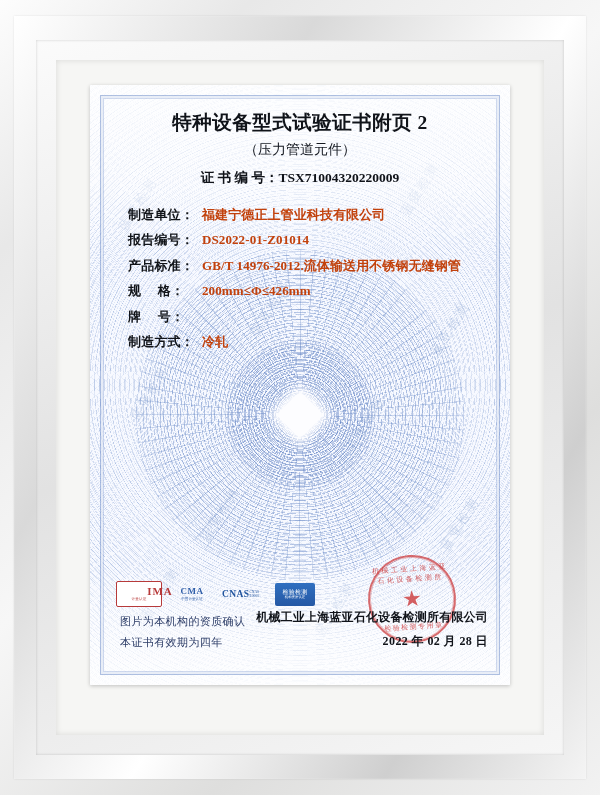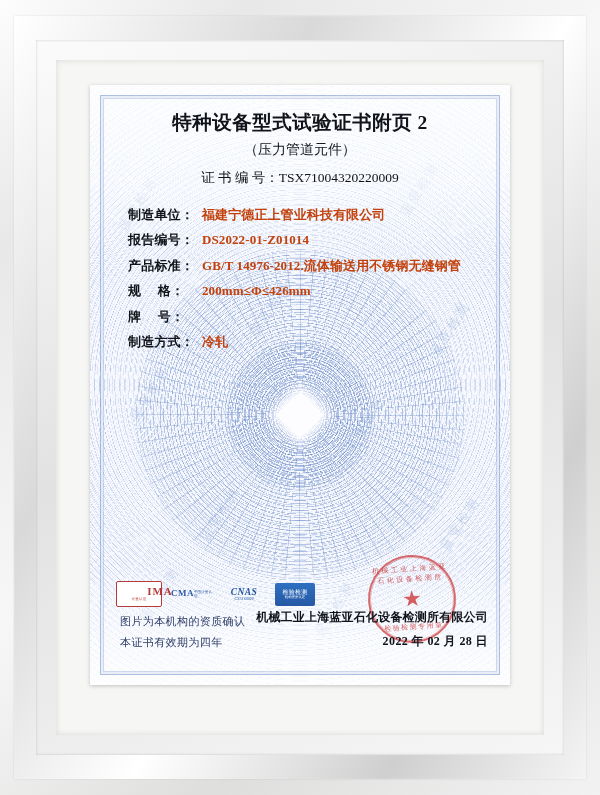--- a/index.html
+++ b/index.html
@@ -197,21 +197,21 @@
     font-size: 14px;
     color: #141820;
   }
   .certno {
     position: absolute;
     top: 84px;
     left: 0;
     width: 100%;
     text-align: center;
     font-size: 13.5px;
-    font-weight: normal;
+    font-weight: bold;
     color: #101319;
   }
   .fields {
     position: absolute;
     top: 122px;
     left: 26px;
     right: 22px;
   }
   .field-row {
     display: flex;
@@ -272,44 +272,43 @@
   .logo-ima .small {
     font-size: 3.6px;
     color: #b73a3a;
     line-height: 1.3;
     letter-spacing: 0.2px;
   }
   .logo-circle-pair {
     width: 42px;
     height: 24px;
     display: flex;
-    flex-direction: row;
+    flex-direction: column;
     align-items: center;
     justify-content: center;
   }
   .logo-circle-pair .ring {
     font-size: 9px;
     font-weight: bold;
     color: #2f5ea8;
     letter-spacing: 0.5px;
     line-height: 1.1;
   }
   .logo-circle-pair .tiny {
     font-size: 3.6px;
     color: #2f5ea8;
     line-height: 1.2;
   }
   .logo-cnas {
     width: 44px;
     height: 24px;
     display: flex;
-    flex-direction: column;
+    flex-direction: row;
     align-items: center;
     justify-content: center;
-    font-style: italic;
   }
   .logo-cnas .big {
     font-size: 9.5px;
     font-weight: bold;
     color: #22559e;
     letter-spacing: 0.4px;
     line-height: 1.1;
   }
   .logo-cnas .small {
     font-size: 3.6px;

